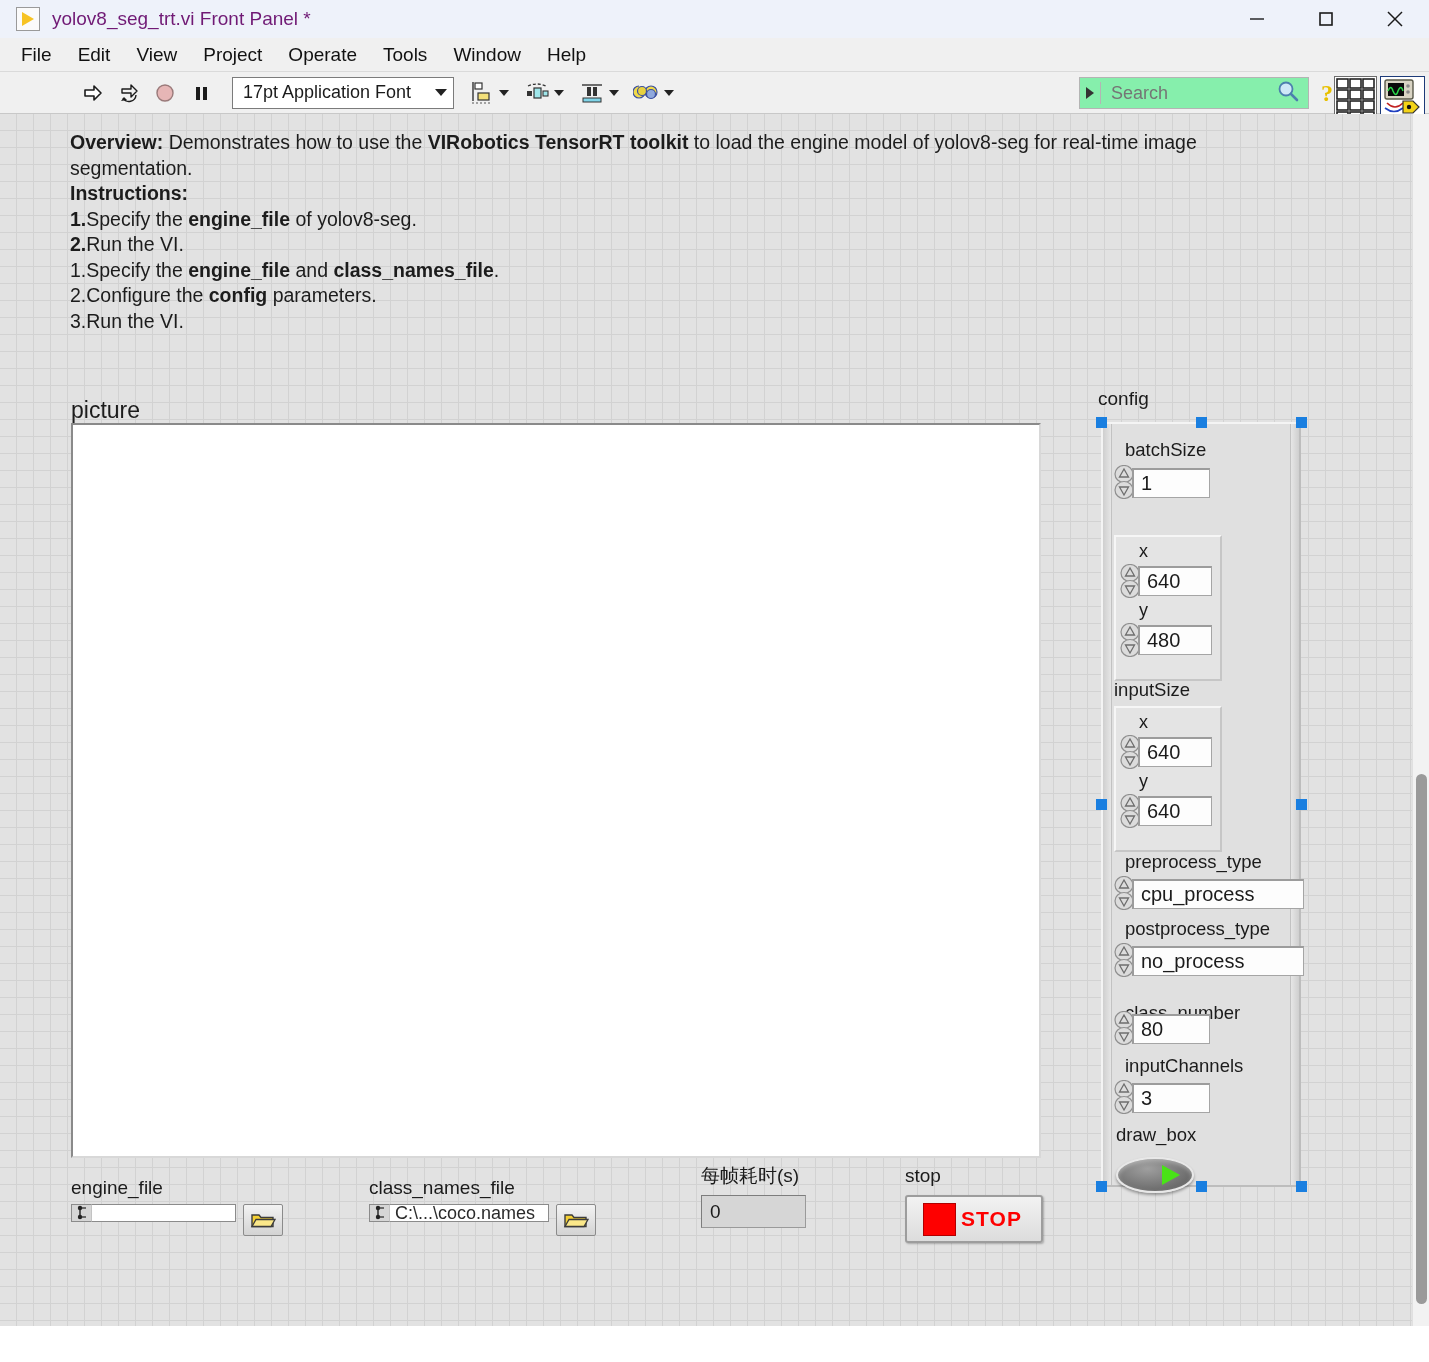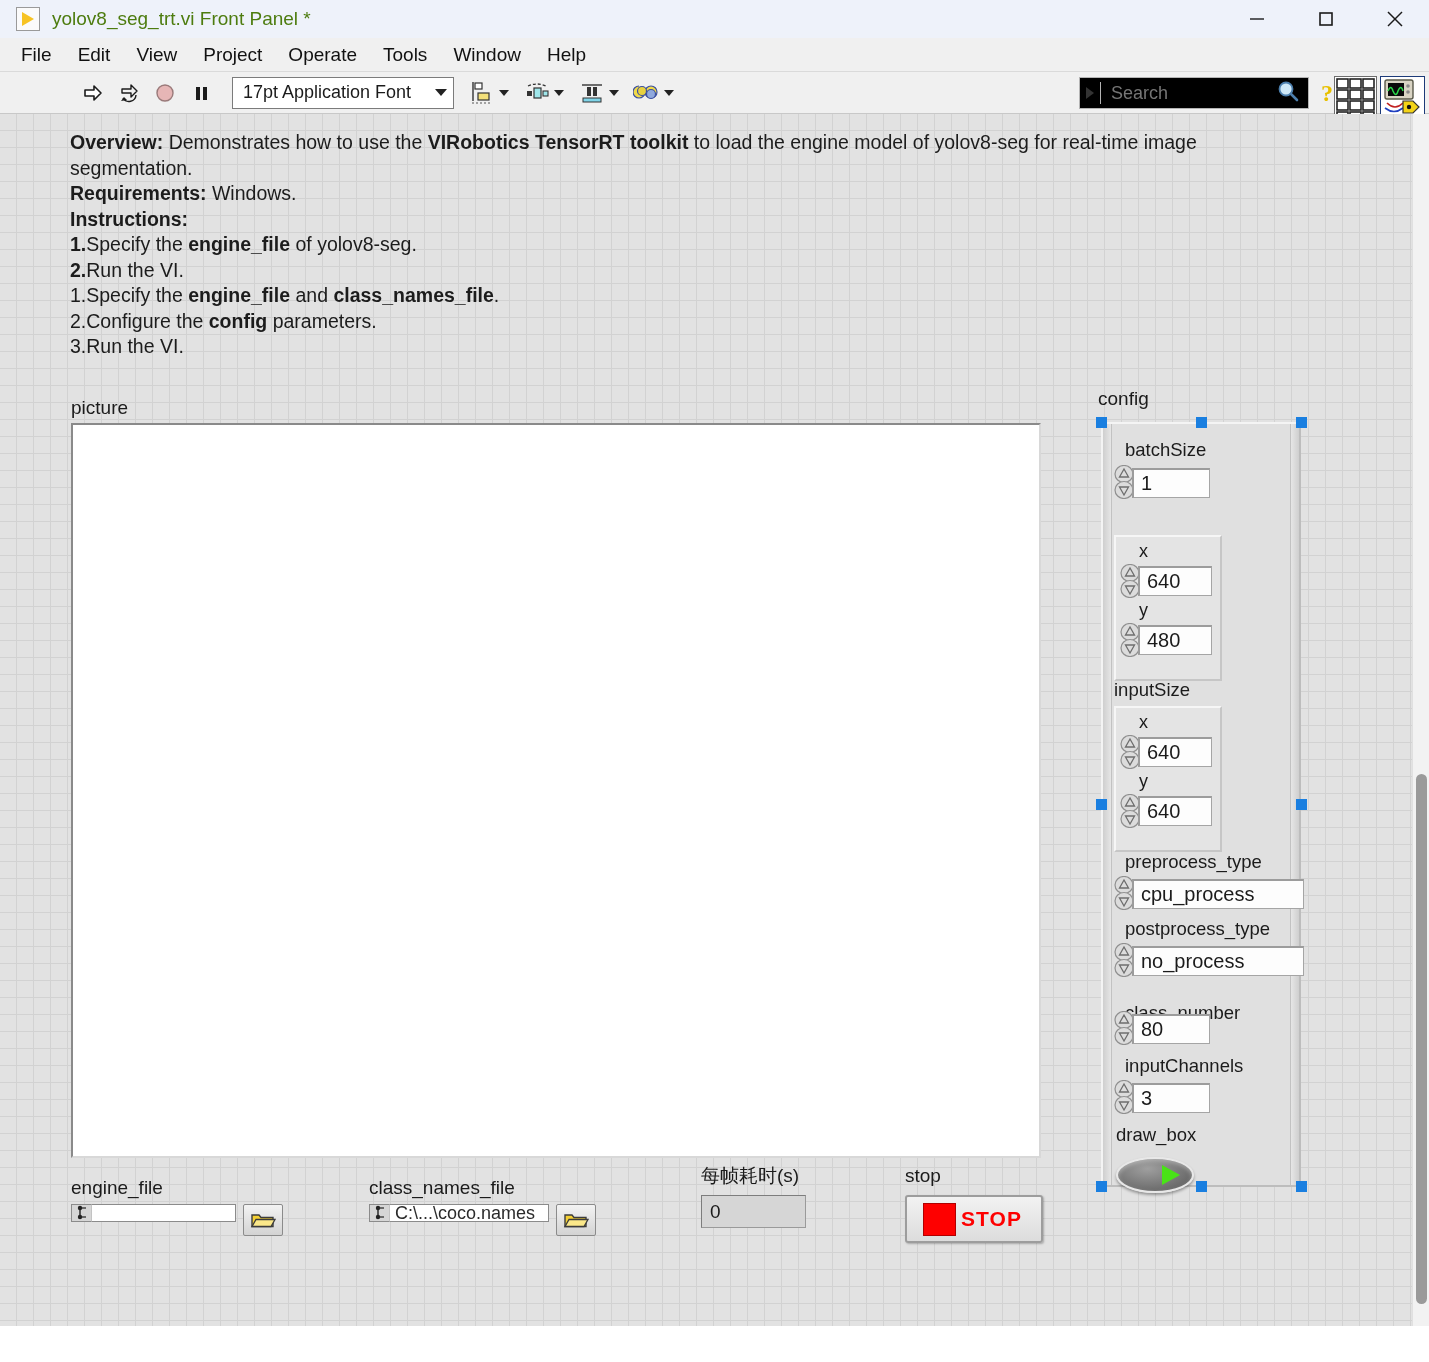--- a/index.html
+++ b/index.html
@@ -34,21 +34,21 @@
   }
   .titlebar-icon .tri {
     width: 0; height: 0;
     border-top: 7px solid transparent;
     border-bottom: 7px solid transparent;
     border-left: 12px solid #f7c323;
   }
   .titlebar-title {
     margin-left: 12px;
     font-size: 19px;
-    color: #4d7c0f;
+    color: #701a75;
     white-space: nowrap;
   }
   .win-btns {
     position: absolute; right: 0; top: 0;
     height: 38px; display: flex;
   }
   .win-btn {
     width: 69px; height: 38px;
     display: flex; align-items: center; justify-content: center;
     color: #1b1b1b;
@@ -115,21 +115,21 @@
     margin-left: 3px;
     width: 0; height: 0;
     border-left: 5px solid transparent;
     border-right: 5px solid transparent;
     border-top: 6px solid #222;
   }
 
   .tb-search {
     position: absolute; right: 120px; top: 5px;
     width: 230px; height: 32px;
-    background: #000000;
+    background: #86efac;
     border: 1px solid #b4b4b4;
     display: flex; align-items: center;
     padding-left: 6px;
   }
   .tb-search .arrowtick {
     width: 0; height: 0;
     border-top: 6px solid transparent;
     border-bottom: 6px solid transparent;
     border-left: 8px solid #333;
     margin-right: 6px;
@@ -179,21 +179,21 @@
     width: 1190px;
     font-size: 19.5px;
     line-height: 25.5px;
     color: #1c1c1c;
   }
   .overview b { font-weight: bold; }
 
   
   .picture-label {
     position: absolute; left: 71px; top: 283px;
-    font-size: 19px; color: #1b1b1b;
+    font-size: 23px; color: #1b1b1b;
   }
   .picture-box {
     position: absolute; left: 71px; top: 309px;
     width: 970px; height: 735px;
     background: #ffffff;
     border: 2px solid #8a8a8a;
     border-right-color: #d8d8d8;
     border-bottom-color: #d8d8d8;
   }
 
@@ -542,23 +542,20 @@
     </div>
   </div>
 
   <div class="panel">
 
     <div class="overview">
       <div>
         <b>Overview:</b><span> Demonstrates how to use the </span><b>VIRobotics TensorRT toolkit</b><span> to load the engine model of yolov8-seg for real-time image segmentation.</span>
       </div>
       <div>
-        <b>Requirements:</b><span> Windows.</span>
-      </div>
-      <div>
         <b>Instructions:</b>
       </div>
       <div>
         <b>1.</b><span>Specify the </span><b>engine_file</b><span> of yolov8-seg.</span>
       </div>
       <div>
         <b>2.</b><span>Run the VI.</span>
       </div>
       <div>
         <span>1.</span><span>Specify the </span><b>engine_file</b><span> and </span><b>class_names_file</b><span>.</span>

